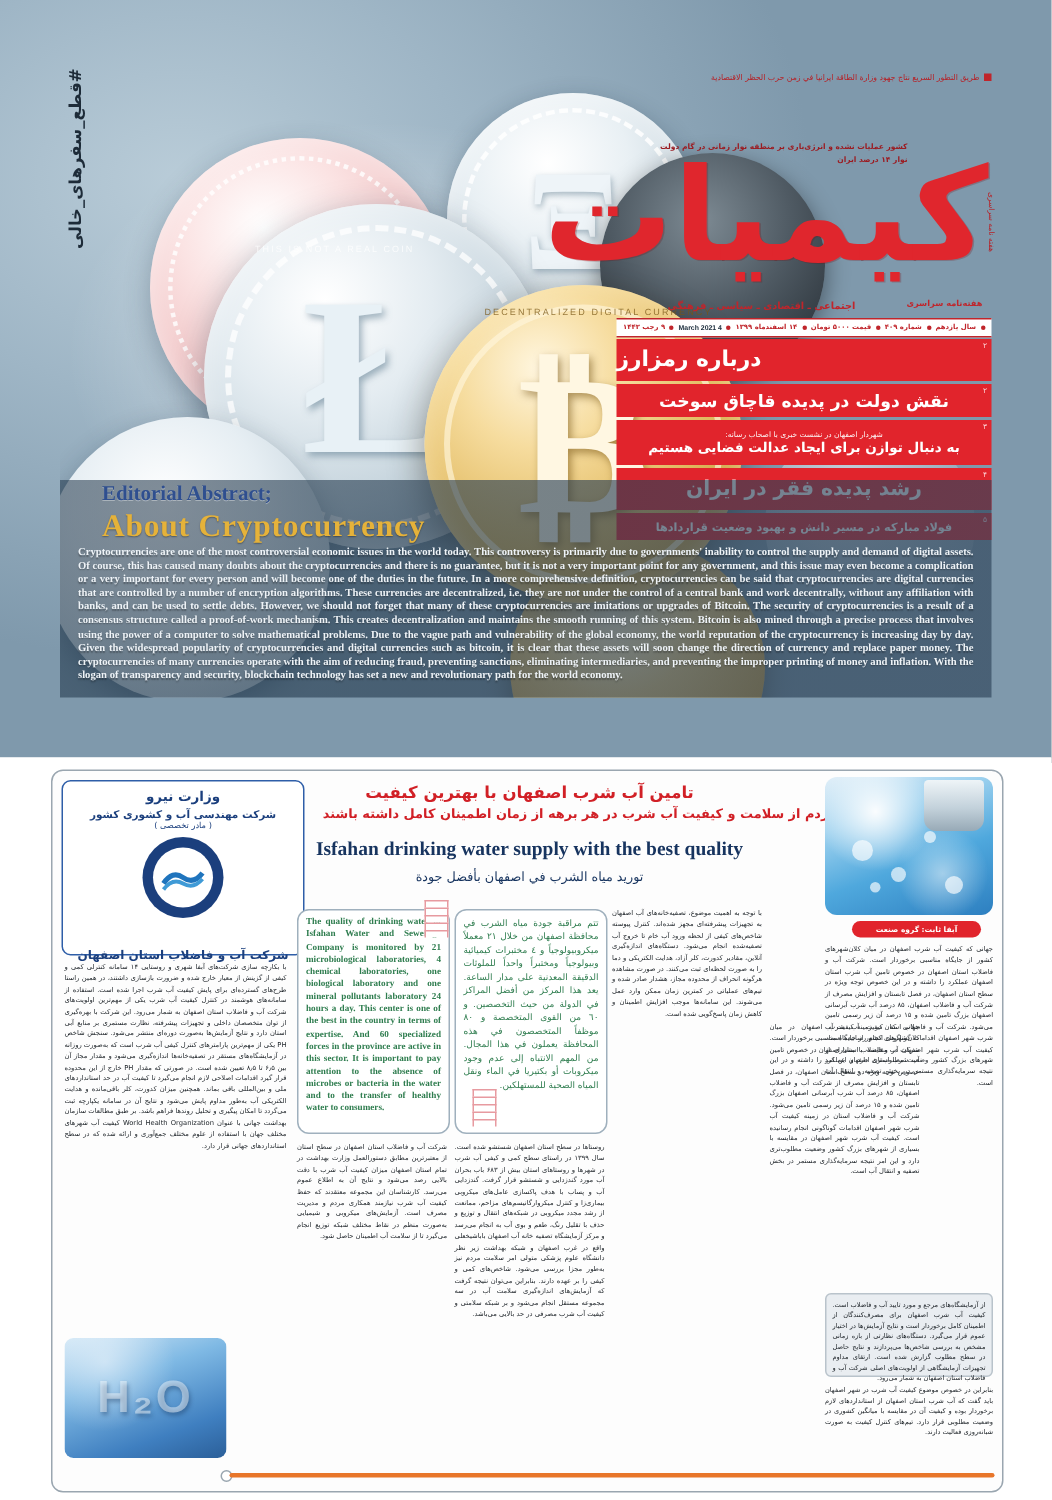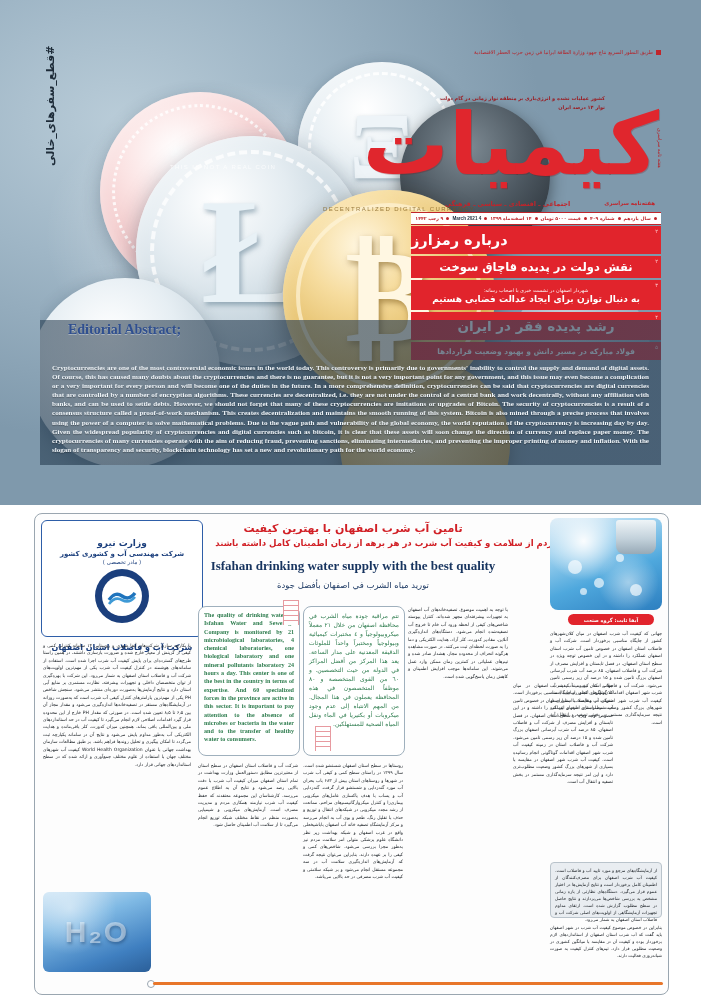--- a/index.html
+++ b/index.html
@@ -156,21 +156,21 @@
   }
   #botframe{
     position:absolute;left:34px;top:8px;width:633px;height:480px;
     border:1px solid #9aa6b0;border-radius:8px;background:#fdfdfd;overflow:hidden;
   }
   
   #logobox{
     position:absolute;left:6px;top:6px;width:160px;height:115px;
     border:1px solid #2e5ea8;border-radius:6px;background:#fff;text-align:center;direction:rtl;
   }
-  #logobox .l1{font-family:"DejaVu Sans",sans-serif;font-size:9px;font-weight:bold;color:#1b3f7d;margin-top:17px;}
+  #logobox .l1{font-family:"DejaVu Sans",sans-serif;font-size:9px;font-weight:bold;color:#1b3f7d;margin-top:6px;}
   #logobox .l2{font-family:"DejaVu Sans",sans-serif;font-size:7px;font-weight:bold;color:#1b3f7d;margin-top:2px;}
   #logobox .l3{font-family:"DejaVu Sans",sans-serif;font-size:5.5px;color:#1b3f7d;margin-top:1px;}
   #logomark{
     width:54px;height:54px;margin:4px auto 2px;border-radius:50%;
     background:#1b3f7d;display:flex;align-items:center;justify-content:center;
   }
   #logomark .inner{width:40px;height:40px;border-radius:50%;background:#fff;display:flex;align-items:center;justify-content:center;}
   #logobox .l4{font-family:"DejaVu Sans",sans-serif;font-size:8px;font-weight:bold;color:#1b3f7d;margin-top:20px;}
   
   #wtitle1{
@@ -352,20 +352,21 @@
         <span>رشد پدیده فقر در ایران</span>
       </div>
       <div class="hl" id="hl5">
         <span class="num">۵</span>
         <span>فولاد مبارکه در مسیر دانش و بهبود وضعیت قراردادها</span>
       </div>
     </div>
 
     <div id="edpanel">
       <div id="edtitle1">Editorial Abstract;</div>
+      <div id="edtitle2">About Cryptocurrency</div>
       <div id="edbody">Cryptocurrencies are one of the most controversial economic issues in the world today. This controversy is primarily due to governments' inability to control the supply and demand of digital assets. Of course, this has caused many doubts about the cryptocurrencies and there is no guarantee, but it is not a very important point for any government, and this issue may even become a complication or a very important for every person and will become one of the duties in the future. In a more comprehensive definition, cryptocurrencies can be said that cryptocurrencies are digital currencies that are controlled by a number of encryption algorithms. These currencies are decentralized, i.e. they are not under the control of a central bank and work decentrally, without any affiliation with banks, and can be used to settle debts. However, we should not forget that many of these cryptocurrencies are imitations or upgrades of Bitcoin. The security of cryptocurrencies is a result of a consensus structure called a proof-of-work mechanism. This creates decentralization and maintains the smooth running of this system. Bitcoin is also mined through a precise process that involves using the power of a computer to solve mathematical problems. Due to the vague path and vulnerability of the global economy, the world reputation of the cryptocurrency is increasing day by day. Given the widespread popularity of cryptocurrencies and digital currencies such as bitcoin, it is clear that these assets will soon change the direction of currency and replace paper money. The cryptocurrencies of many currencies operate with the aim of reducing fraud, preventing sanctions, eliminating intermediaries, and preventing the improper printing of money and inflation. With the slogan of transparency and security, blockchain technology has set a new and revolutionary path for the world economy.</div>
     </div>
   </div>
 
   <div id="midband"></div>
 
   <div id="bottom">
     <div id="botframe">
 
       <div id="logobox">

